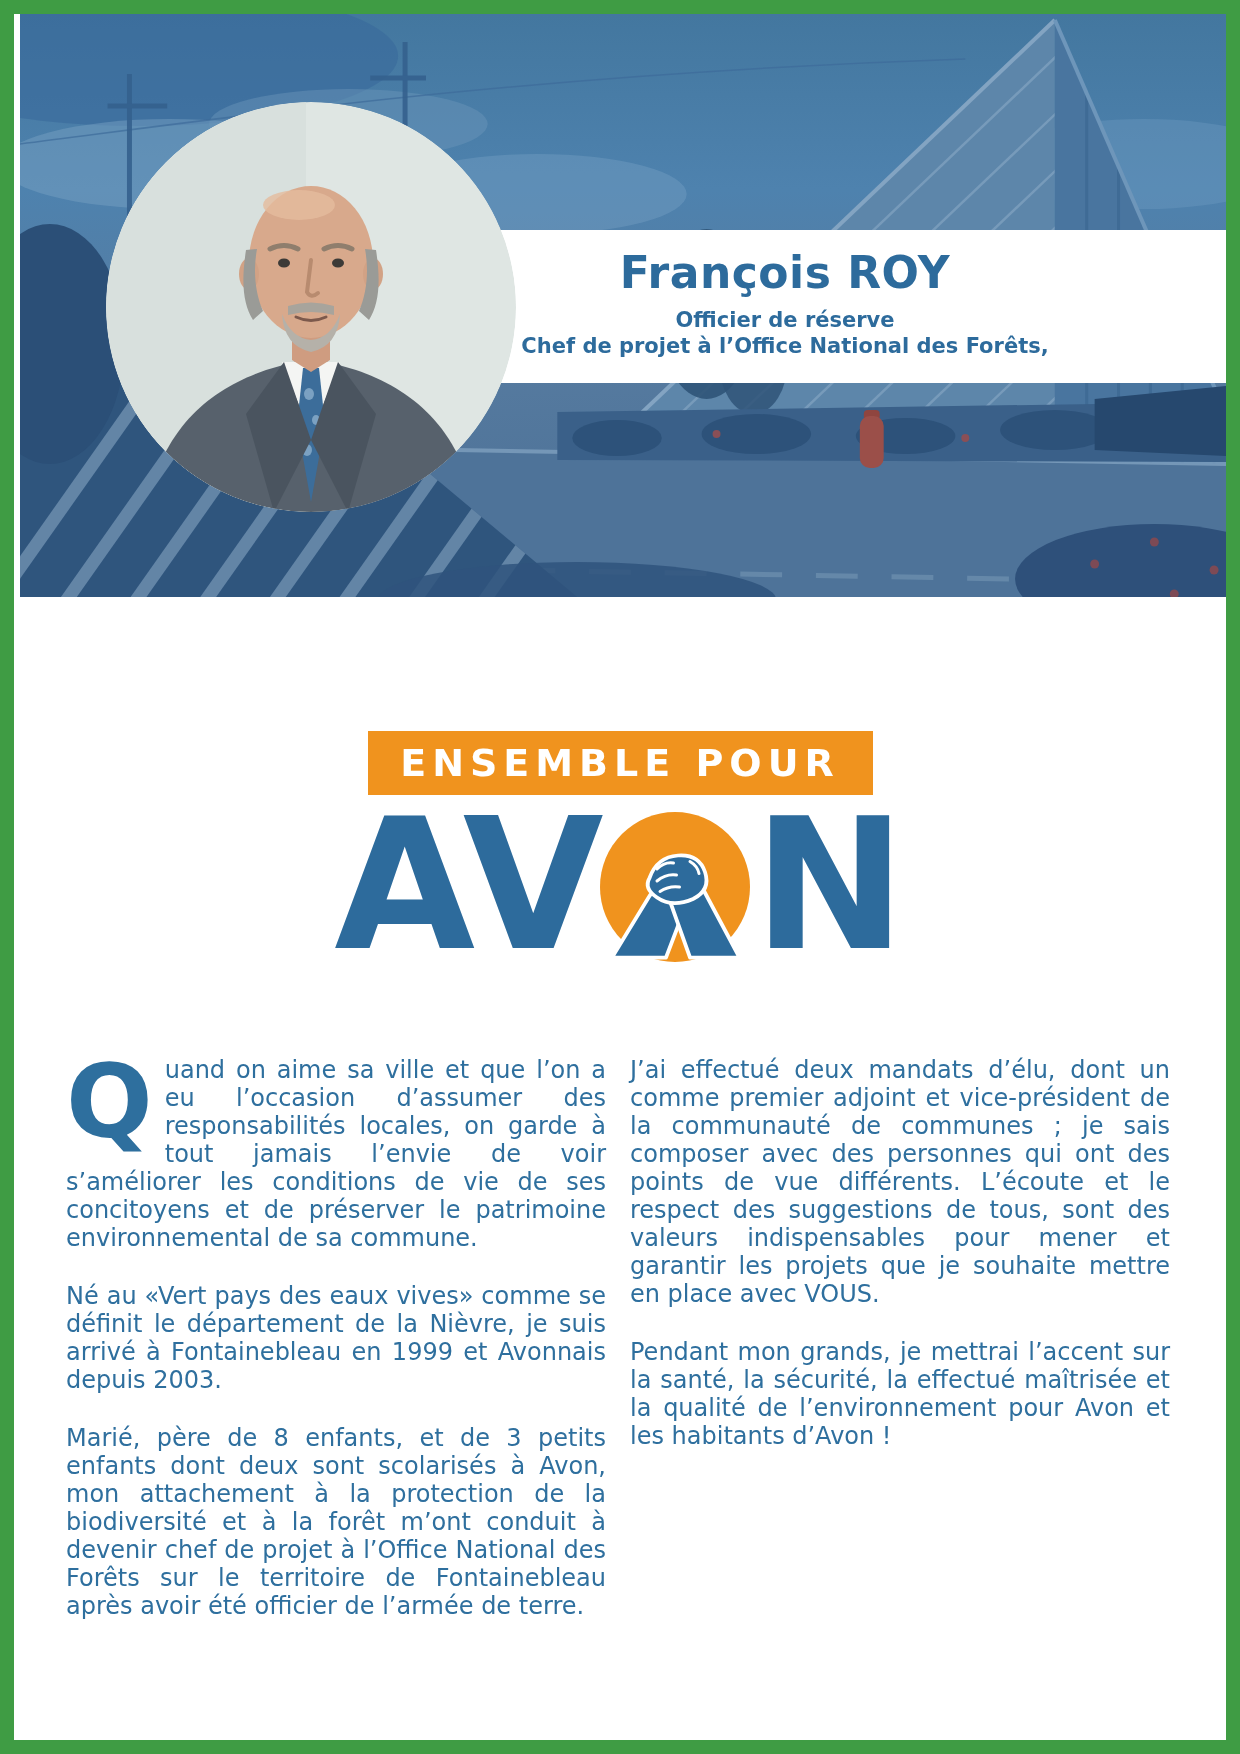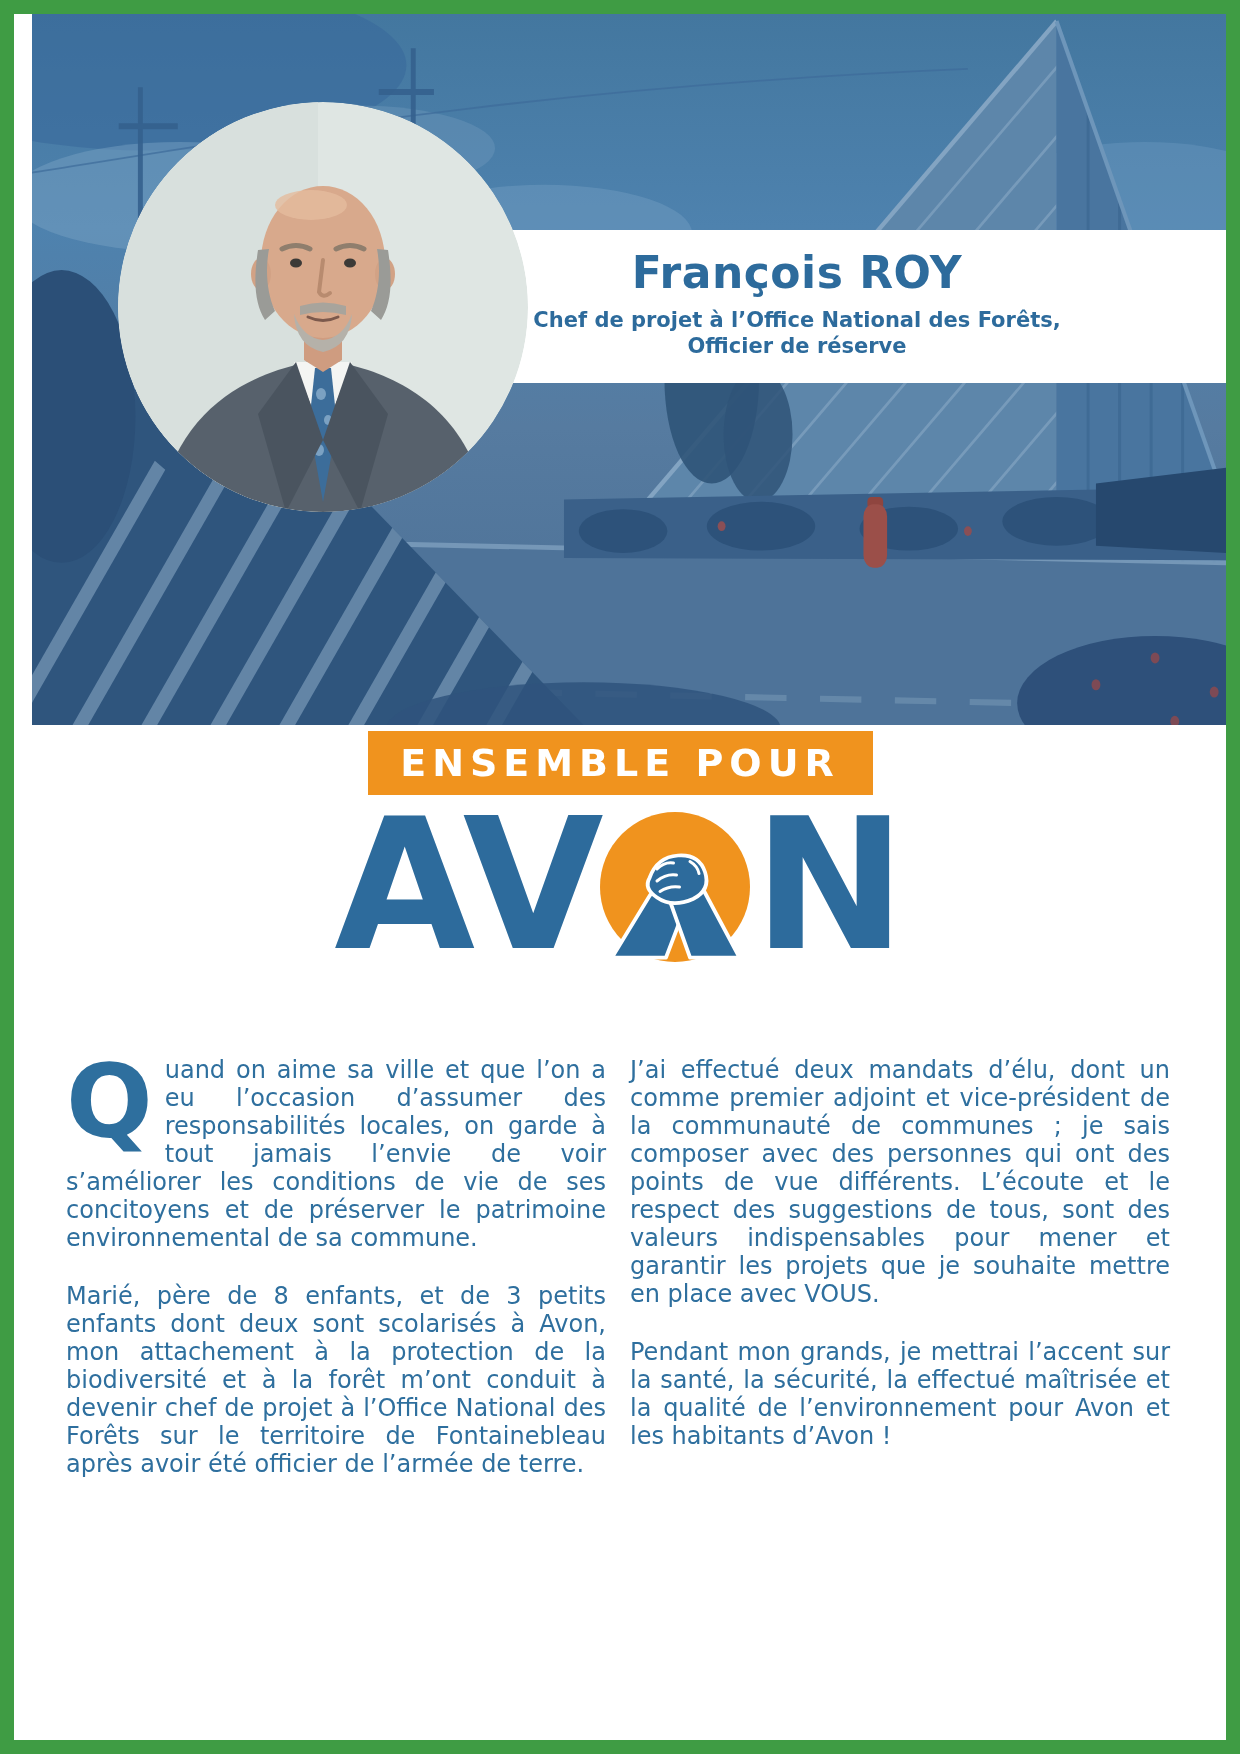--- a/index.html
+++ b/index.html
@@ -17,21 +17,21 @@
     margin:0 auto;
     font-family:"DejaVu Sans","Liberation Sans",sans-serif;
   }
   .inner{
     position:relative;
     width:100%;height:100%;
     background:#ffffff;
     overflow:hidden;
   }
   
-  .hero{position:absolute;top:0;left:18px;right:0;height:711px;overflow:hidden;}
+  .hero{position:absolute;top:0;left:6px;right:0;height:583px;overflow:hidden;}
   .hero svg.scene{position:absolute;top:0;left:0;width:100%;height:100%;display:block;}
   .band{
     position:absolute;top:216px;left:290px;right:0;height:153px;
     background:#ffffff;
   }
   .portrait{
     position:absolute;top:88px;left:86px;width:410px;height:410px;
     border-radius:50%;overflow:hidden;
   }
   .idblock{
@@ -198,22 +198,22 @@
           <circle cx="1200" cy="556" r="4.5"></circle>
           <circle cx="1160" cy="580" r="4.5"></circle>
         </g>
       </svg>
 
       <div class="band"></div>
 
       <div class="idblock">
         <div class="cand-name">François ROY</div>
         <div class="cand-role">
+          <div>Officier de réserve</div>
           <div>Chef de projet à l’Office National des Forêts,</div>
-          <div>Officier de réserve</div>
         </div>
       </div>
 
       <div class="portrait">
         <svg viewBox="0 0 410 410" width="410" height="410" aria-hidden="true">
           <defs>
               <clipPath id="pc">
                 <circle cx="205" cy="205" r="205"></circle>
               </clipPath>
             </defs>
@@ -281,20 +281,21 @@
             <path d="M60,33 Q65,36 66,41"></path>
           </g>
         </svg>
         <span class="lt">N</span>
       </div>
     </div>
 
     <div class="bodycols">
       <div class="col">
         <p class="para"><span class="dropcap">Q</span><span><span>uand on aime sa ville et que l’on a eu l’occasion d’assumer des responsabilités locales, on garde à tout jamais l’envie de voir s’améliorer les conditions de vie de ses concitoyens et de préserver le patrimoine environnemental de sa commune.</span></span></p>
+        <p class="para"><span><span>Né au «Vert pays des eaux vives» comme se définit le département de la Nièvre, je suis arrivé à Fontainebleau en 1999 et Avonnais depuis 2003.</span></span></p>
         <p class="para"><span><span>Marié, père de 8 enfants, et de 3 petits enfants dont deux sont scolarisés à Avon, mon attachement à la protection de la biodiversité et à la forêt m’ont conduit à devenir chef de projet à l’Office National des Forêts sur le territoire de Fontainebleau après avoir été officier de l’armée de terre.</span></span></p>
       </div>
       <div class="col">
         <p class="para"><span><span>J’ai effectué deux mandats d’élu, dont un comme premier adjoint et vice-président de la communauté de communes ; je sais composer avec des personnes qui ont des points de vue différents. L’écoute et le respect des suggestions de tous, sont des valeurs indispensables pour mener et garantir les projets que je souhaite mettre en place </span><span class="b">avec VOUS.</span></span></p>
         <p class="para"><span><span>Pendant mon grands, je mettrai l’accent sur </span><span class="b">la santé, la sécurité, la effectué maîtrisée et la qualité de l’environnement</span><span> pour Avon et les habitants d’Avon !</span></span></p>
       </div>
     </div>
 
   </div>
 </div>

